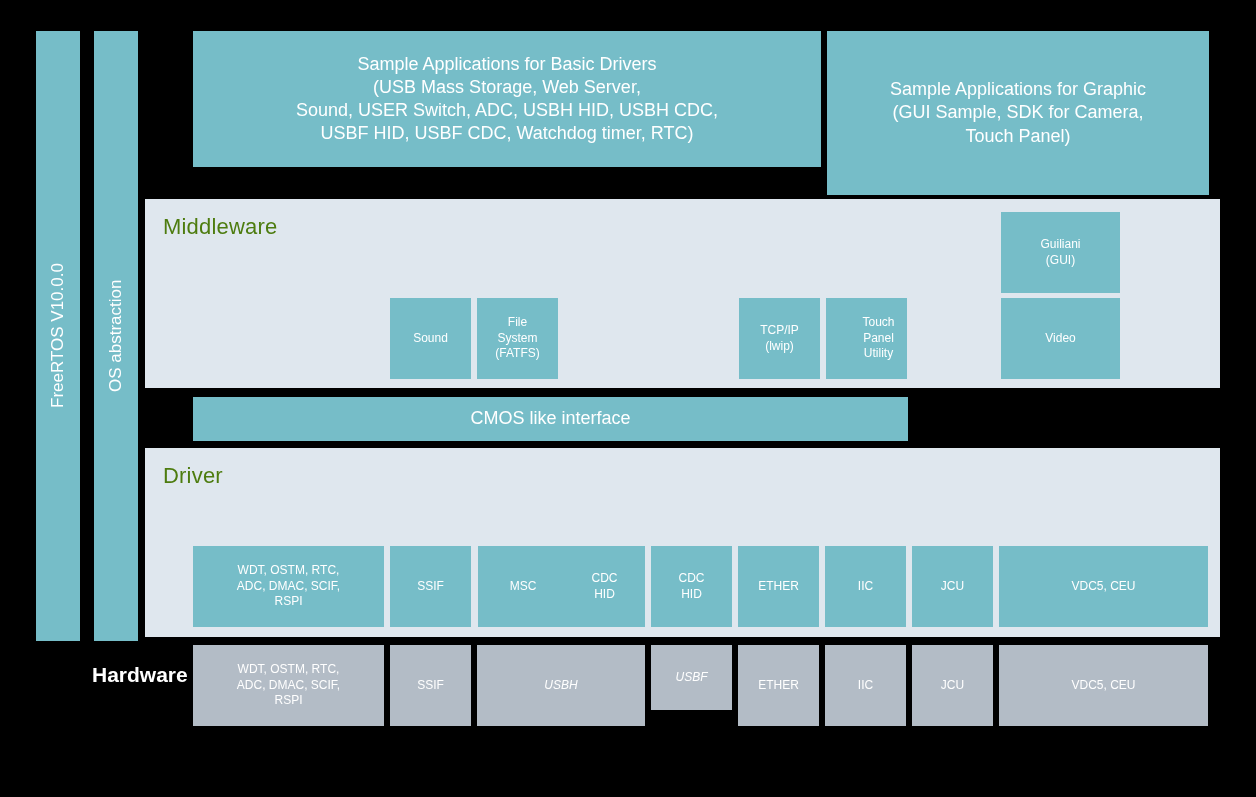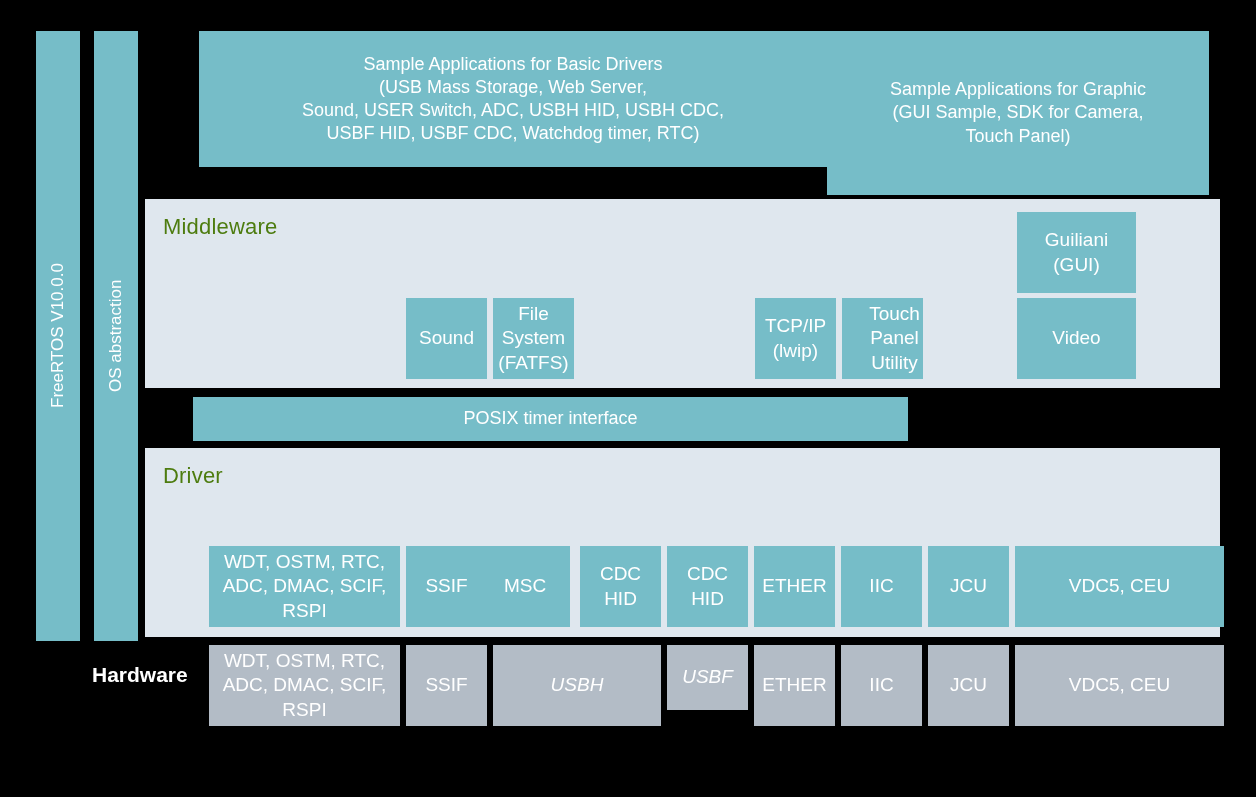--- a/index.html
+++ b/index.html
@@ -54,32 +54,32 @@
   }
   .hw-label {
     position: absolute;
     color: #ffffff;
     font-size: 21px;
     font-weight: bold;
     margin-left: 22px;
   }
   .fs18 { font-size: 18px; }
   .fs17 { font-size: 17px; }
-  .fs16 { font-size: 19px; margin-left: 16px; }
+  .fs16 { font-size: 12px; }
 </style>
 </head>
 <body>
 
 <div id="stage">
 
   <div class="box teal vert fs17" style="left:36px; top:31px; width:44px; height:610px;">FreeRTOS V10.0.0</div>
 
   <div class="box teal vert fs17" style="left:94px; top:31px; width:44px; height:610px;">OS  abstraction</div>
 
-  <div class="box teal fs18" style="left:199px; top:31px; width:628px; height:136px; white-space:pre-line;">Sample Applications for Basic Drivers
+  <div class="box teal fs18" style="left:193px; top:31px; width:628px; height:136px; white-space:pre-line;">Sample Applications for Basic Drivers
 (USB Mass Storage, Web Server,
 Sound, USER Switch, ADC, USBH HID, USBH CDC,
 USBF HID, USBF CDC, Watchdog timer, RTC)</div>
 
   <div class="box teal fs18" style="left:827px; top:31px; width:382px; height:164px; white-space:pre-line;">Sample Applications for Graphic
 (GUI Sample, SDK for Camera,
 Touch Panel)</div>
 
   <div class="box panel" style="left:145px; top:199px; width:1075px; height:189px;"></div>
   <div class="panel-title" style="left:163px; top:214px;">Middleware</div>
@@ -96,32 +96,32 @@
   <div class="box teal fs16" style="left:826px; top:298px; width:81px; height:81px; white-space:pre-line;padding-left:24px;">Touch
 Panel
 Utility</div>
 
   <div class="box teal fs16" style="left:1001px; top:212px; width:119px; height:81px; white-space:pre-line;">Guiliani
 (GUI)</div>
 
   <div class="box teal fs16" style="left:1001px; top:298px; width:119px; height:81px; white-space:pre-line;">Video</div>
 
 
-  <div class="box teal fs18" style="left:193px; top:397px; width:715px; height:44px;">POSIX timer interface</div>
+  <div class="box teal fs18" style="left:193px; top:397px; width:715px; height:44px;">CMOS like interface</div>
 
   <div class="box panel" style="left:145px; top:448px; width:1075px; height:189px;"></div>
   <div class="panel-title" style="left:163px; top:463px;">Driver</div>
 
   <div class="box teal fs16" style="left:193px; top:546px; width:191px; height:81px; white-space:pre-line;">WDT, OSTM, RTC,
 ADC, DMAC, SCIF,
 RSPI</div>
 
   <div class="box teal fs16" style="left:390px; top:546px; width:81px; height:81px; white-space:pre-line;">SSIF</div>
 
-  <div class="box teal fs16" style="left:464px; top:546px; width:90px; height:81px; white-space:pre-line;">MSC</div>
+  <div class="box teal fs16" style="left:478px; top:546px; width:90px; height:81px; white-space:pre-line;">MSC</div>
 
   <div class="box teal fs16" style="left:564px; top:546px; width:81px; height:81px; white-space:pre-line;">CDC
 HID</div>
 
   <div class="box teal fs16" style="left:651px; top:546px; width:81px; height:81px; white-space:pre-line;">CDC
 HID</div>
 
   <div class="box teal fs16" style="left:738px; top:546px; width:81px; height:81px; white-space:pre-line;">ETHER</div>
 
   <div class="box teal fs16" style="left:825px; top:546px; width:81px; height:81px; white-space:pre-line;">IIC</div>

